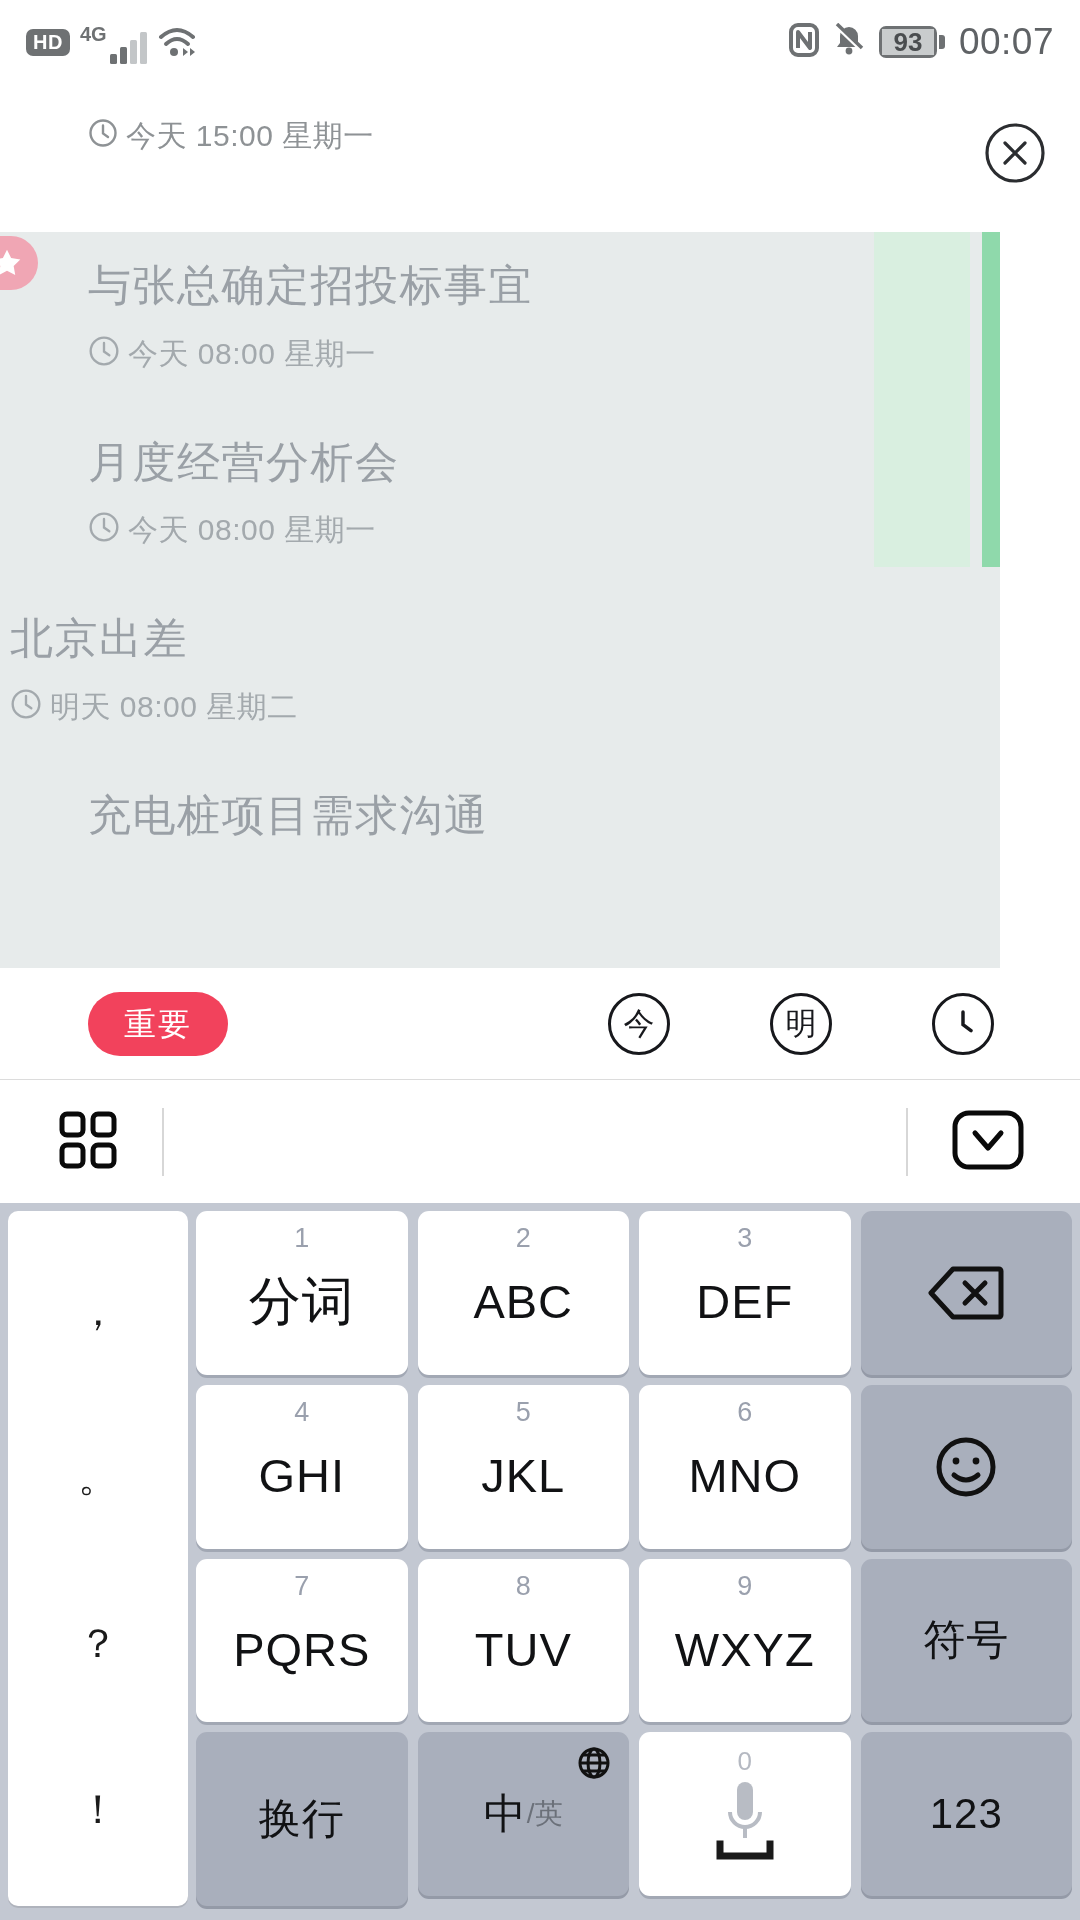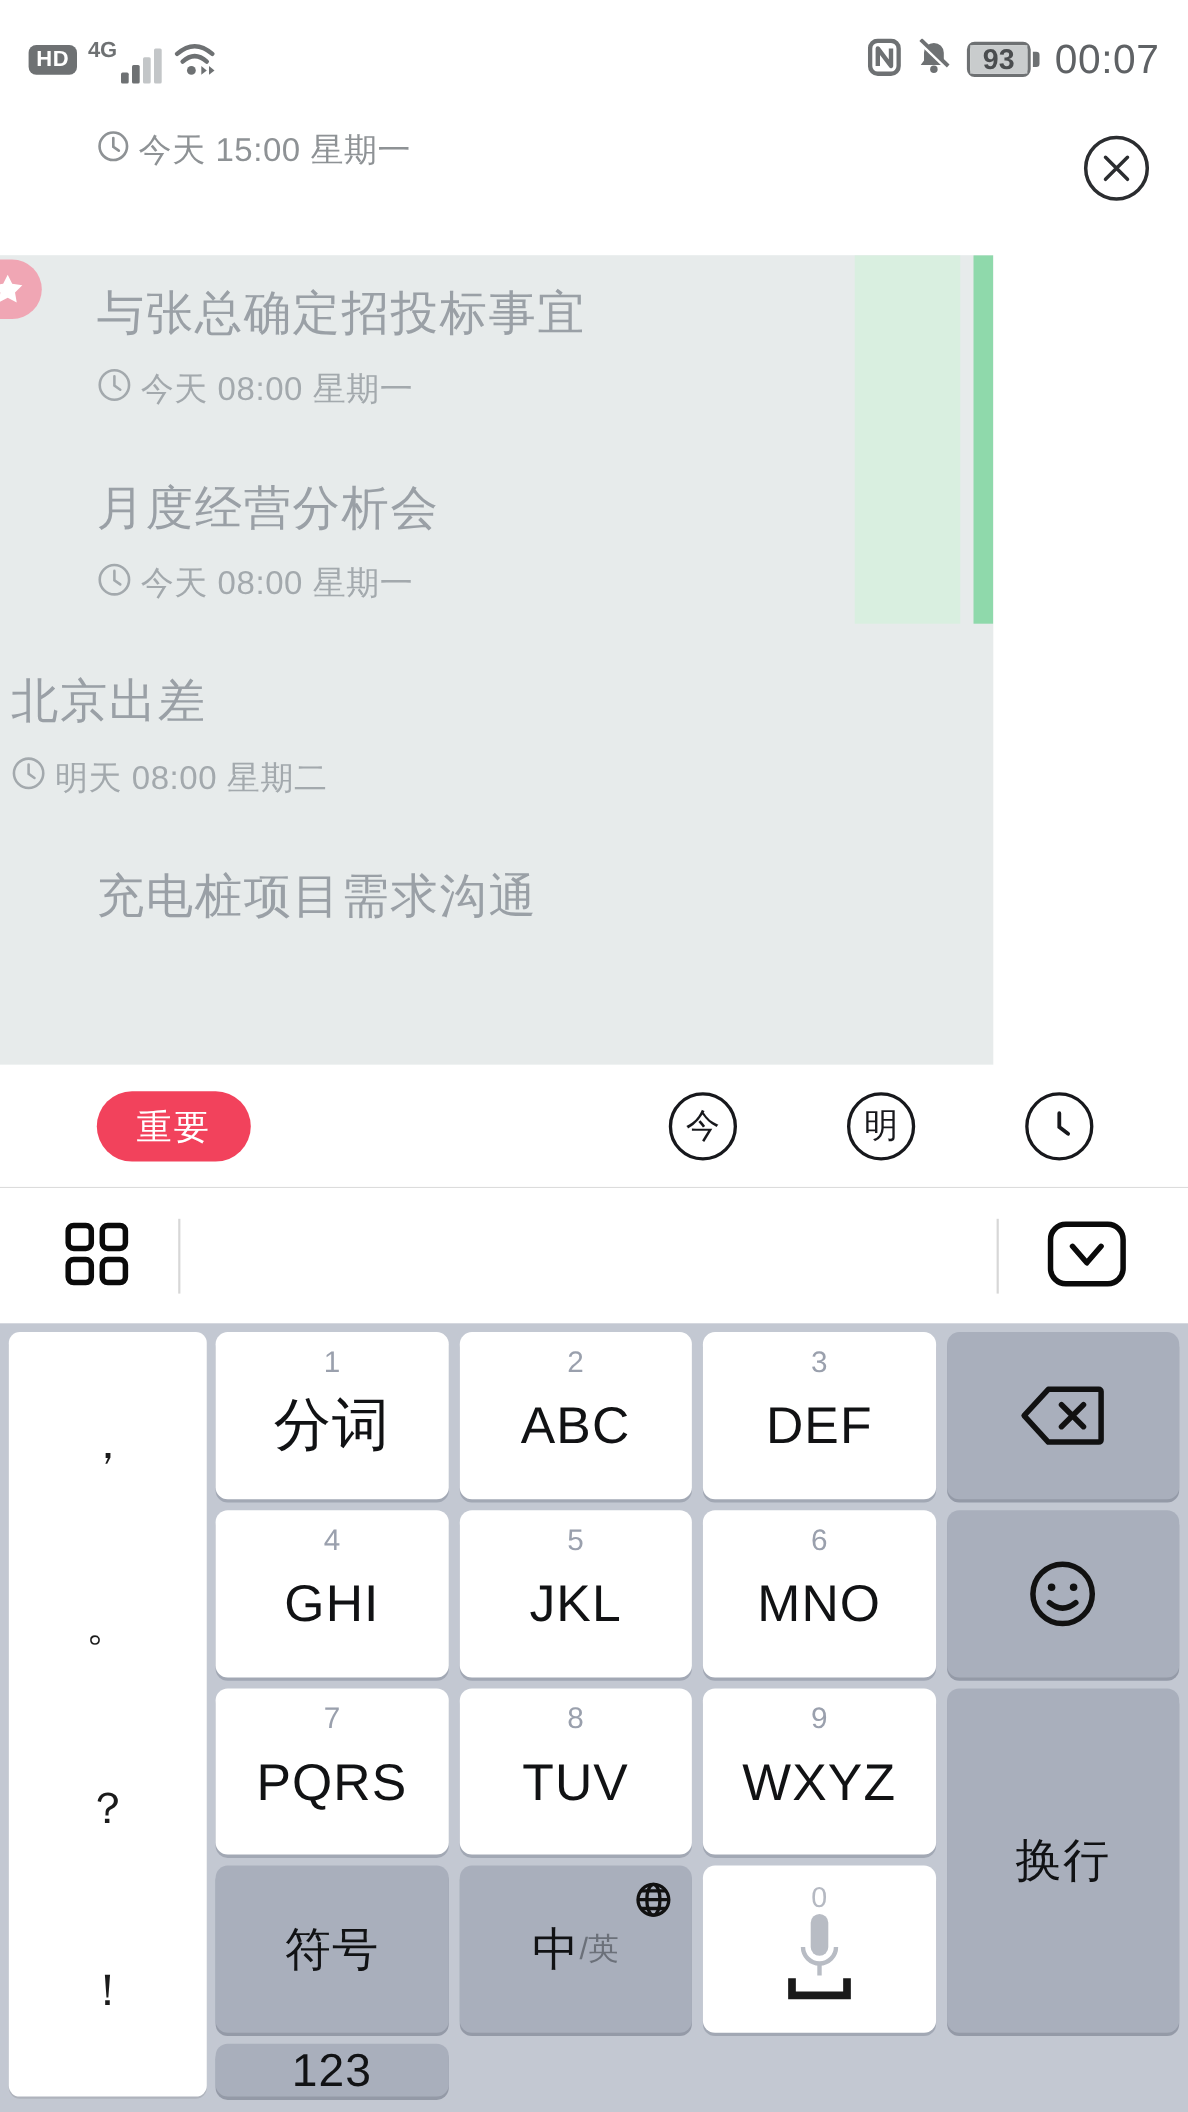--- a/index.html
+++ b/index.html
@@ -5,21 +5,21 @@
   * { margin:0; padding:0; box-sizing:border-box; }
   html, body {
     width:1080px; height:1920px;
     font-family:"Liberation Sans","DejaVu Sans",sans-serif;
     background:#ffffff; overflow:hidden;
   }
   #screen { position:relative; width:1080px; height:1920px; background:#fff; }
 
   
   .statusbar {
-    position:absolute; top:12px; left:0; width:1080px; height:84px;
+    position:absolute; top:0; left:0; width:1080px; height:84px;
     display:flex; align-items:center; justify-content:space-between;
     padding:0 26px; background:#fff;
   }
   .sb-left { display:flex; align-items:center; gap:10px; }
   .sb-right { display:flex; align-items:center; gap:14px; }
   .hd-badge {
     background:#6e7173; color:#fff; border-radius:7px;
     font-size:20px; font-weight:bold; letter-spacing:0.5px;
     padding:3px 7px 4px; line-height:1;
   }
@@ -55,21 +55,21 @@
   .hdr-text { padding-top:18px; }
   .hdr-title { font-size:45px; color:#1a1a1a; line-height:1.18; letter-spacing:1px;}
   .hdr-sub {
     margin-top:14px; display:flex; align-items:center; gap:8px;
     font-size:30px; color:#8e9295; letter-spacing:0.5px;
   }
   .close-btn { margin-top:38px; width:62px; height:62px; flex:0 0 auto; }
 
   
   .list-wrap {
-    position:absolute; top:232px; left:0; width:903px; height:736px;
+    position:absolute; top:232px; left:0; width:1000px; height:736px;
     background:#e7ebeb; overflow:hidden;
   }
   .green-strip-a { position:absolute; top:0; right:30px; width:96px; height:335px; background:#d9efe0; }
   .green-strip-b { position:absolute; top:0; right:0; width:18px; height:335px; background:#8fd9ab; }
 
   .task {
     position:relative; padding:0 0 0 88px;
   }
   .task-title { font-size:43px; color:#9aa0a6; line-height:1.2; letter-spacing:1.5px; }
   .task-sub {
@@ -362,26 +362,26 @@
         <span class="lbl">PQRS</span>
       </div>
       <div class="key">
         <span class="num">8</span>
         <span class="lbl">TUV</span>
       </div>
       <div class="key">
         <span class="num">9</span>
         <span class="lbl">WXYZ</span>
       </div>
+      <div class="key dark">
+        <span class="lbl small">符号</span>
+      </div>
+
       <div class="key dark enter">
         <span class="lbl small">换行</span>
-      </div>
-
-      <div class="key dark">
-        <span class="lbl small">符号</span>
       </div>
       <div class="key dark">
         <span class="globe">
           <svg width="34" height="34" viewBox="0 0 34 34">
             <circle cx="17" cy="17" r="14" stroke="#111" stroke-width="3" fill="none"></circle>
             <ellipse cx="17" cy="17" rx="6" ry="14" stroke="#111" stroke-width="3" fill="none"></ellipse>
             <line x1="3" y1="17" x2="31" y2="17" stroke="#111" stroke-width="3"></line>
             <line x1="5.5" y1="9" x2="28.5" y2="9" stroke="#111" stroke-width="3"></line>
             <line x1="5.5" y1="25" x2="28.5" y2="25" stroke="#111" stroke-width="3"></line>
           </svg>

